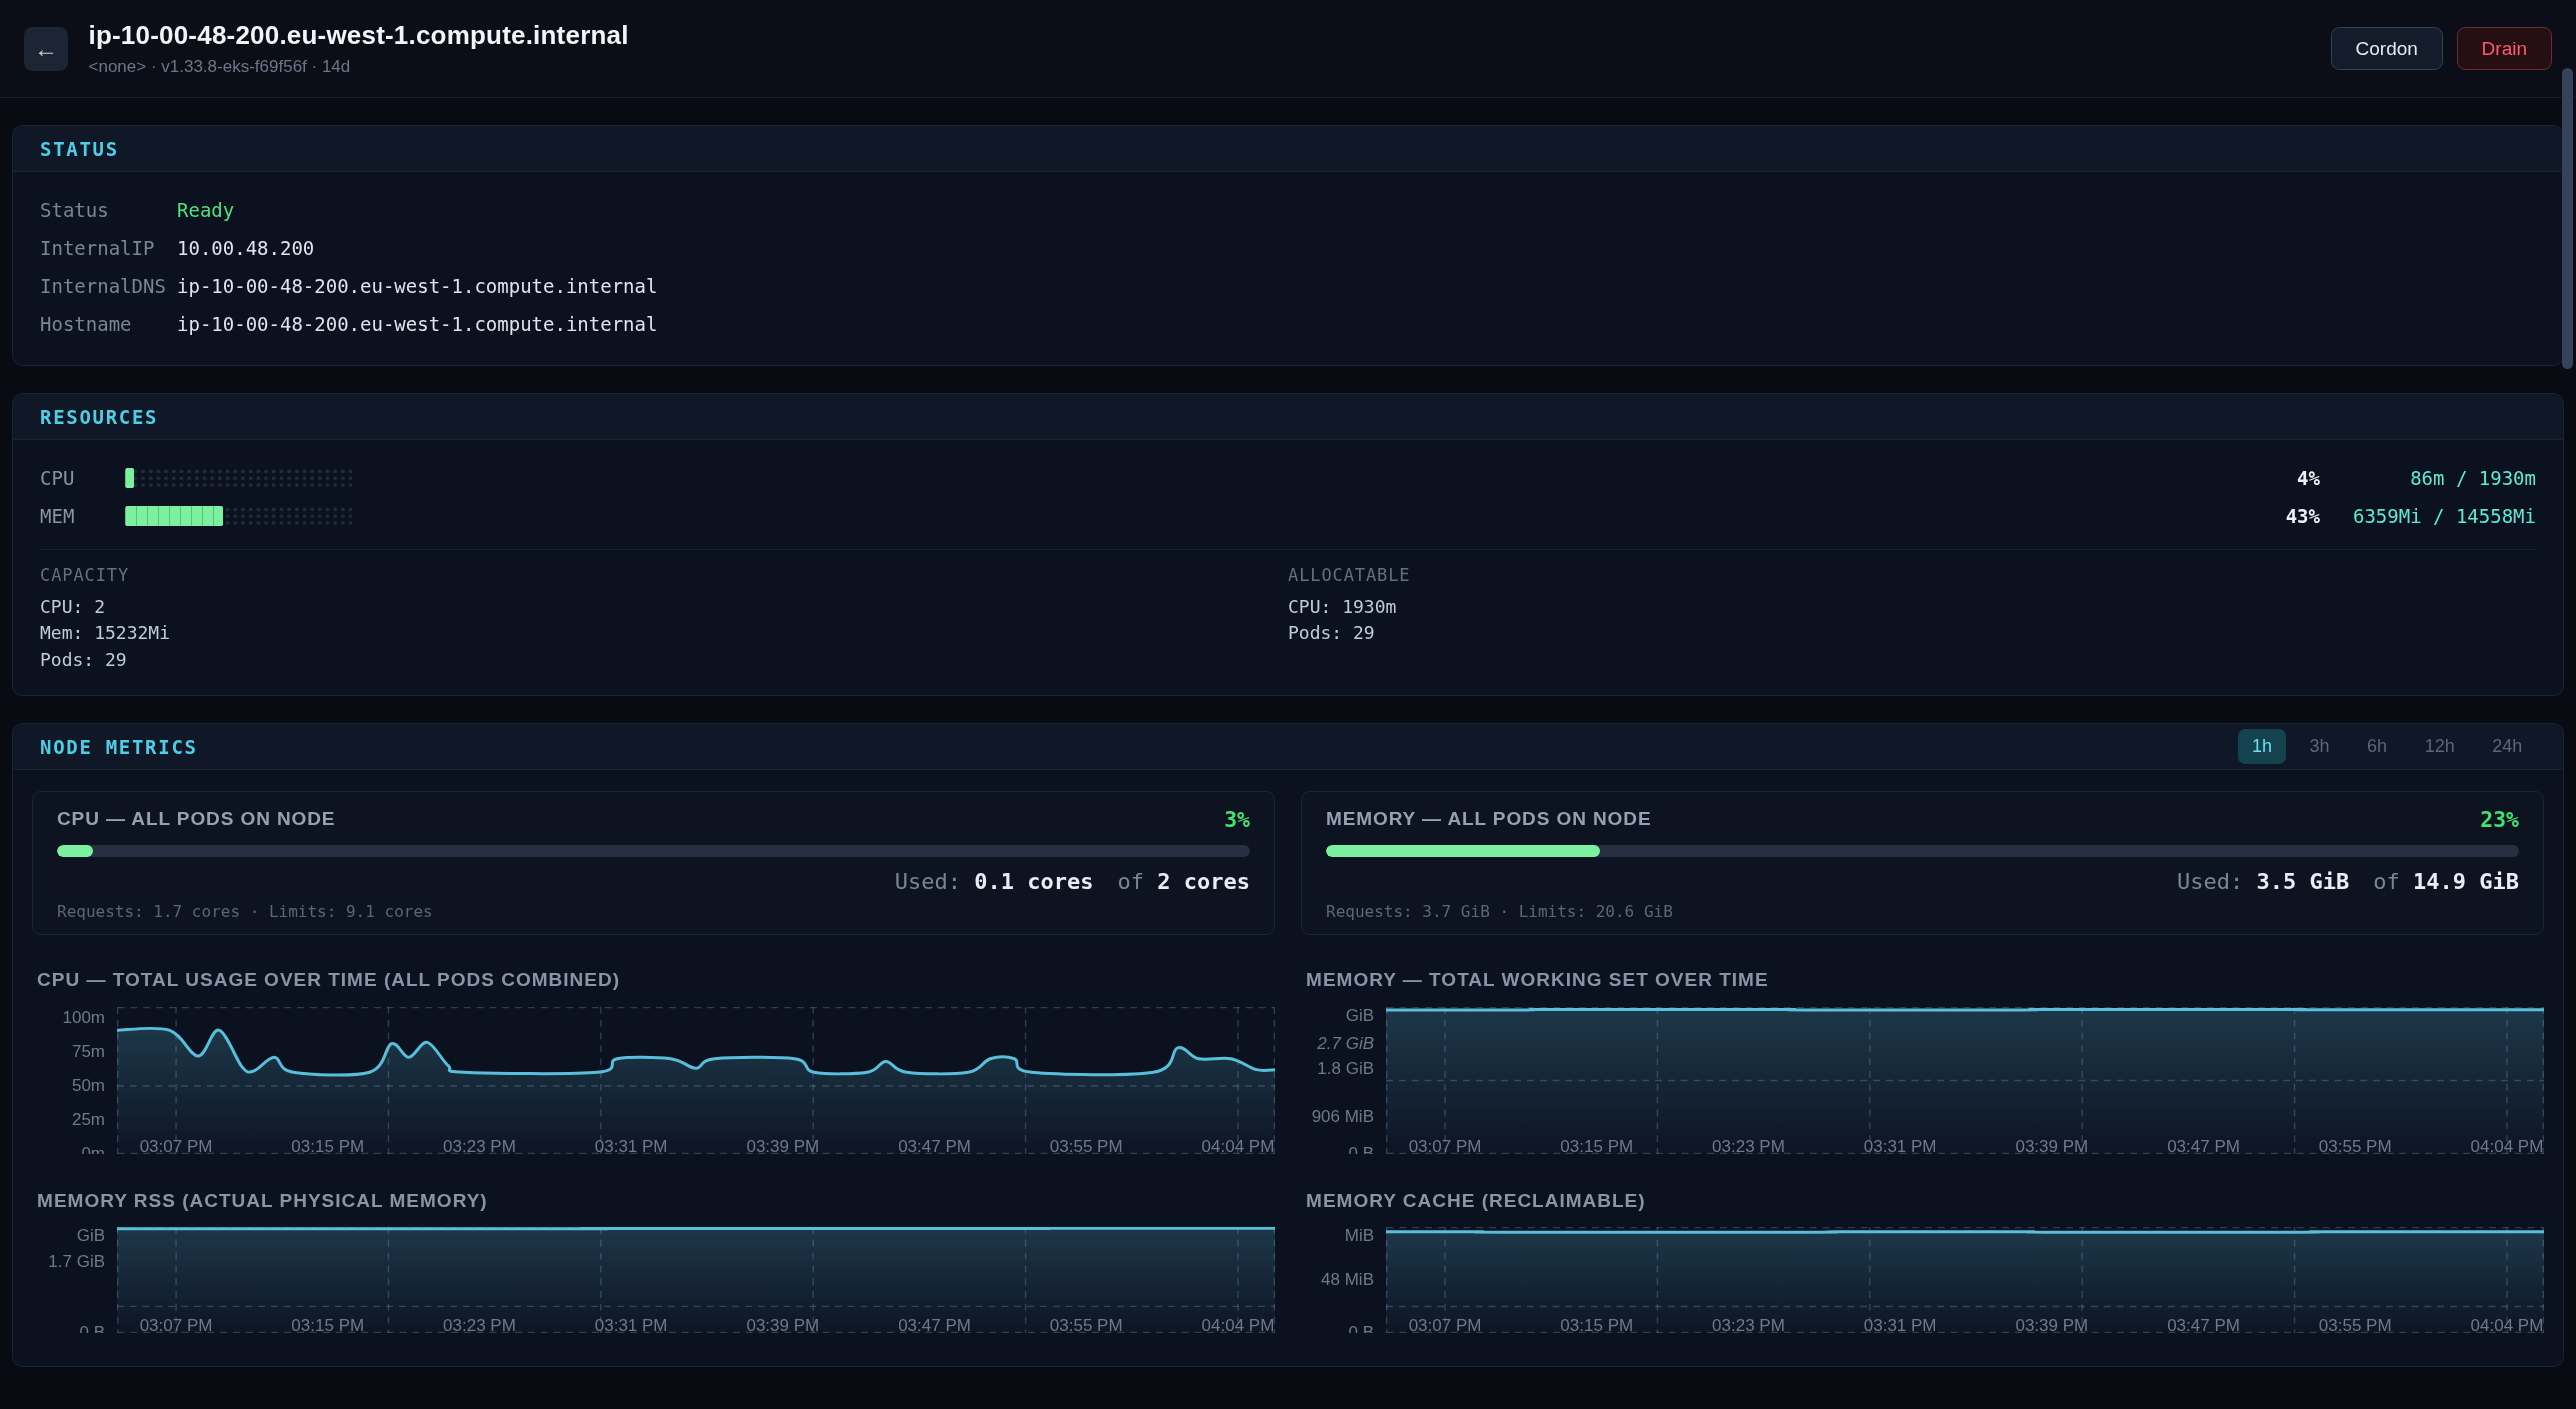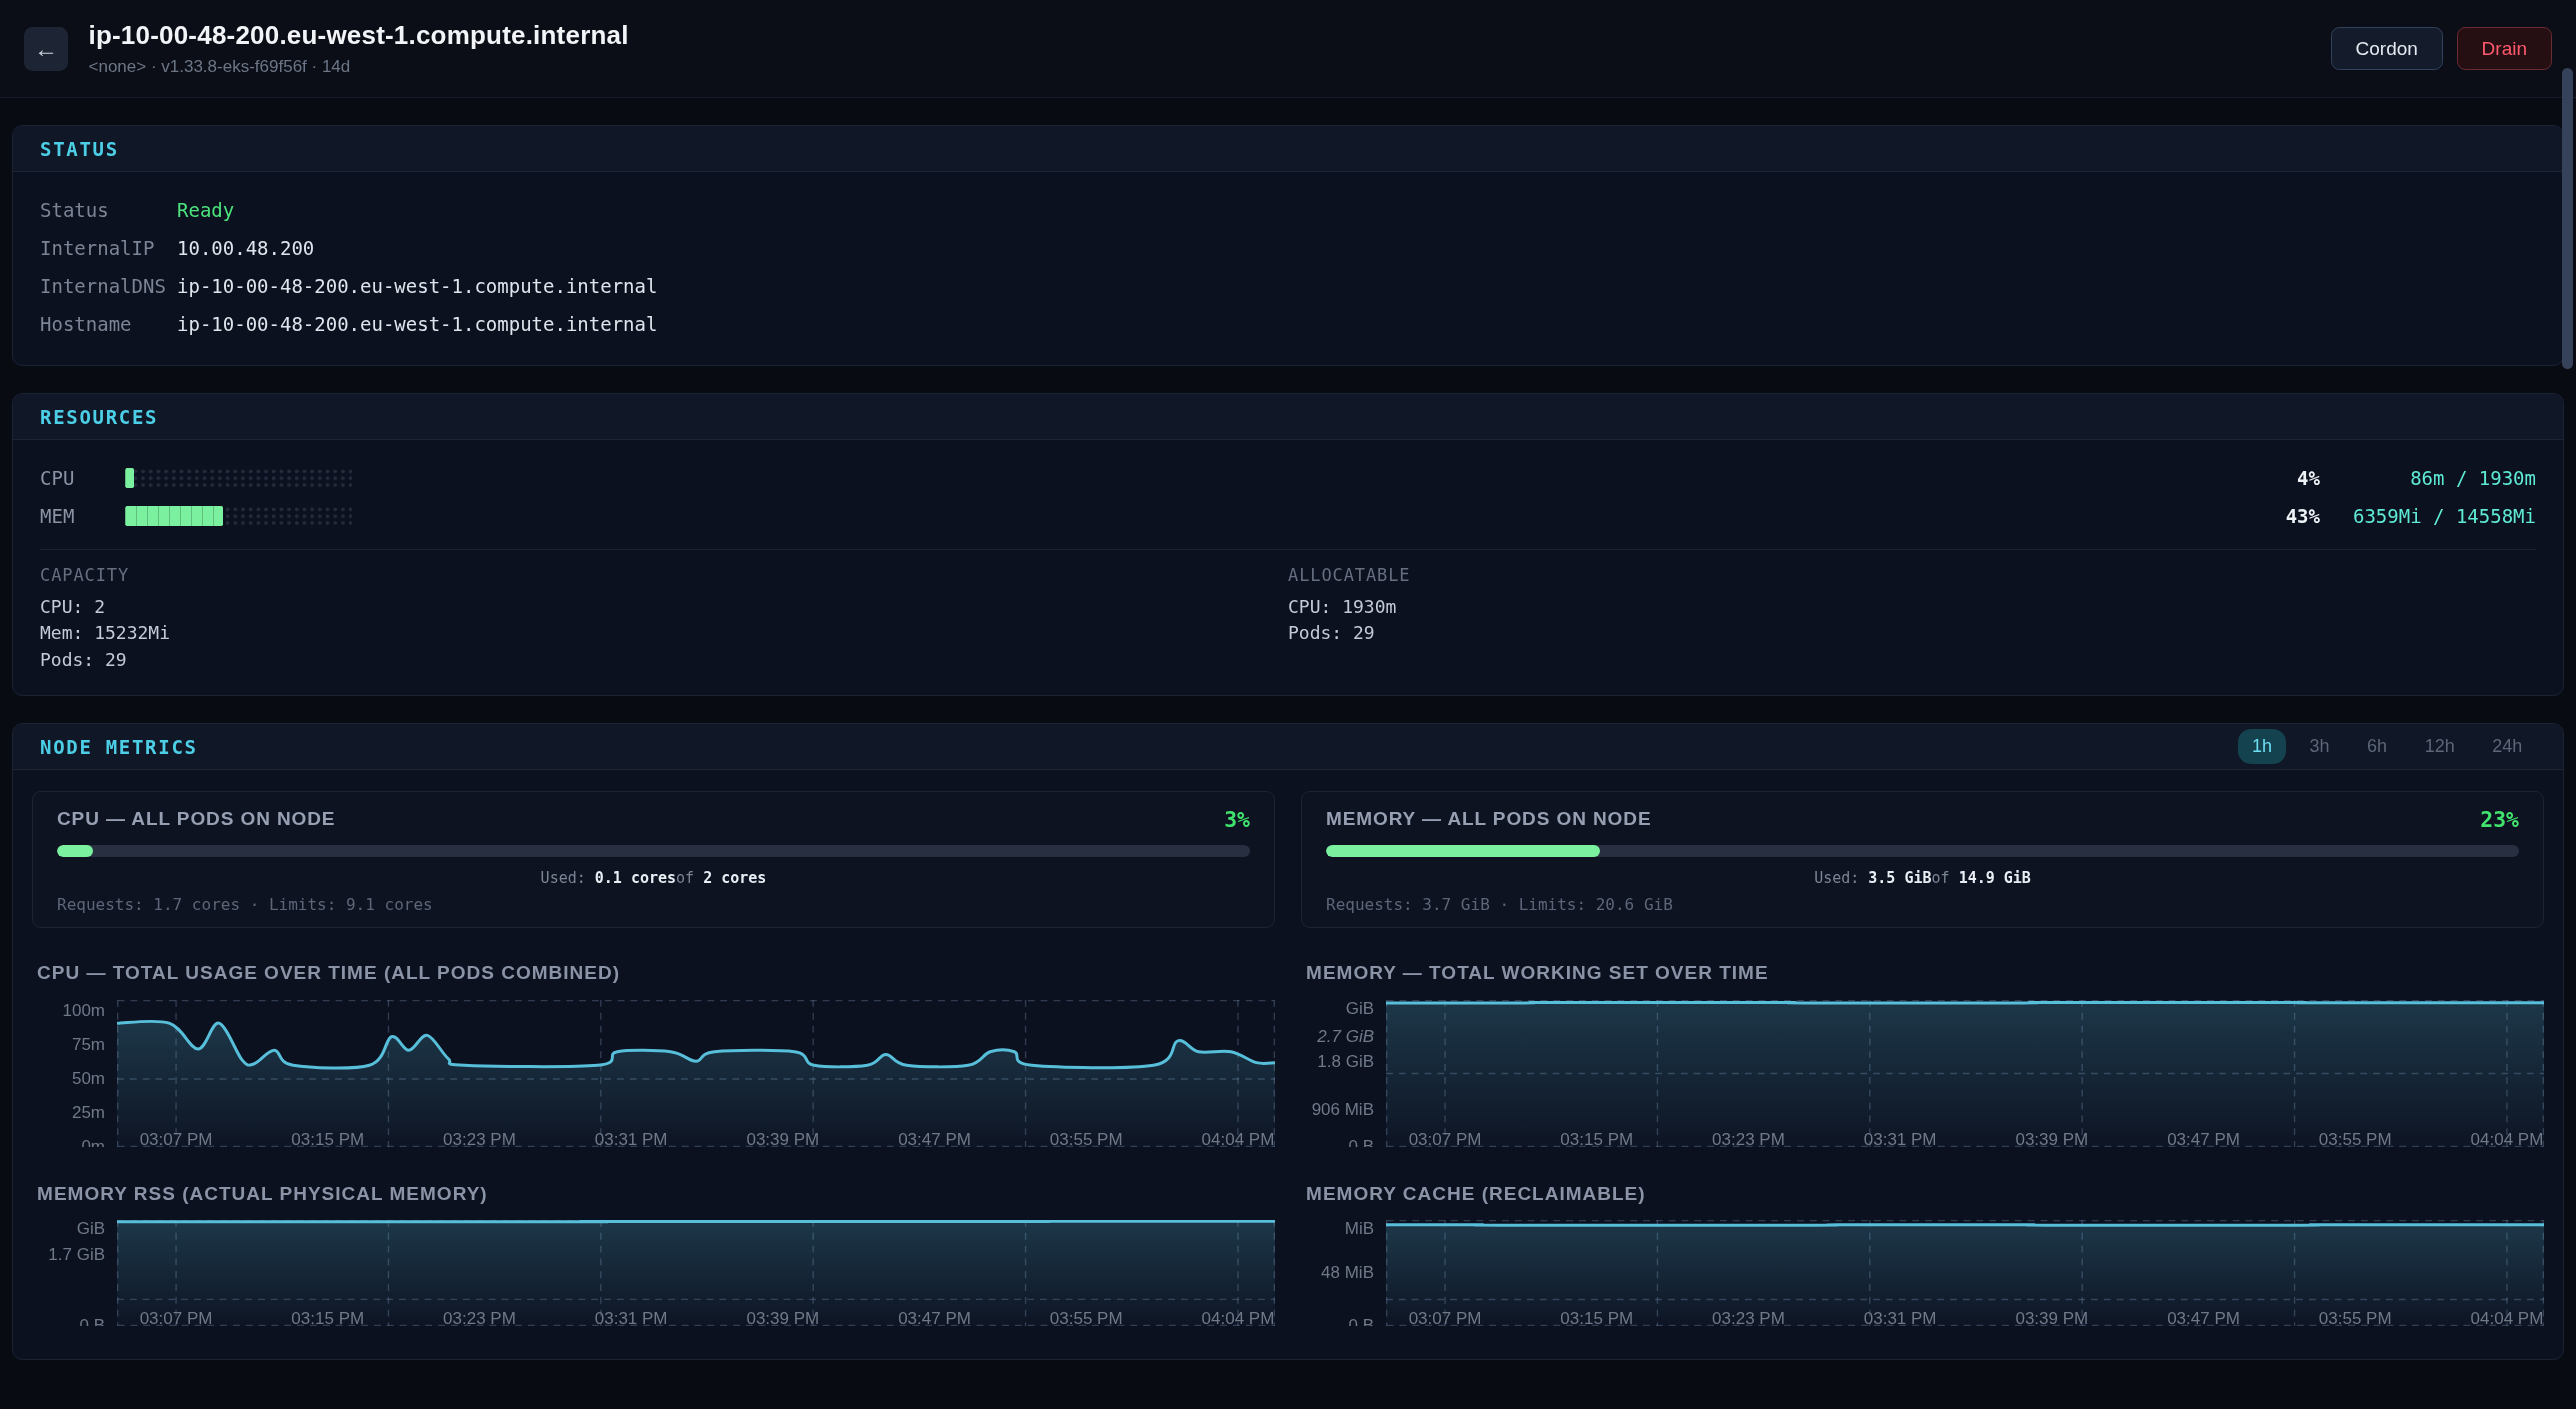--- a/index.html
+++ b/index.html
@@ -74,36 +74,36 @@
   .res-divider { border:none; border-top:1.7px solid #1a2334; margin:13.7px 0 0; }
   .cap-grid { display:grid; grid-template-columns:1fr 1fr; margin-top:15.4px; }
   .cap-title { font-size:17px; letter-spacing:0.9px; color:#666f80; margin-bottom:8.5px; }
   .cap-line { font-size:18px; color:#c3cbd7; line-height:26.5px; }
 
   
   .chips { margin-left:auto; display:flex; align-items:center; gap:10.2px; }
   .chip {
     border:none; background:transparent; cursor:pointer;
     font-family:"Liberation Sans", sans-serif; font-size:18px; color:#5c6678;
-    padding:6.8px 13.7px; border-radius:13px;
+    padding:6.8px 13.7px; border-radius:7px;
   }
   .chip.selected { background:#15424f; color:#6edef2; }
 
   .metrics-body { padding:20.5px 19px 26px; }
   .gauge-cards { display:grid; grid-template-columns:1fr 1fr; gap:26px; }
   .gcard {
     background:#0d1321; border:1.7px solid #1c2536; border-radius:8.5px;
     padding:15.4px 24px 13.7px;
   }
   .grow1 { display:flex; justify-content:space-between; align-items:center; }
   .gtitle { font-size:19px; font-weight:bold; letter-spacing:0.9px; color:#96a0b2; }
   .gpct { font-family:"DejaVu Sans Mono", monospace; font-size:21.4px; font-weight:bold; color:#41e36e; }
   .gtrack { margin-top:13px; height:12px; border-radius:6px; background:#272f40; overflow:hidden; }
   .gfill { height:100%; border-radius:6px; background:#7bf09e; }
-  .grow2 { margin-top:12px; display:flex; justify-content:center; font-size:15px; }
+  .grow2 { margin-top:12px; display:flex; justify-content:flex-end; font-size:22px;gap:24px; }
   .grow2 .dim, .grow3 { color:#7c8595; }
   .grow2 b { color:#e9eef4; font-weight:bold; }
   .grow3 { margin-top:7.7px; font-size:16px; color:#5d6678; }
 
   
   .charts-grid {
     display:grid; grid-template-columns:1fr 1fr; column-gap:26px; row-gap:29px;
     margin-top:34px;
   }
   .chart-title { font-size:19px; font-weight:bold; letter-spacing:1px; color:#8a94a6; margin:0 0 15.4px 5.1px; }

